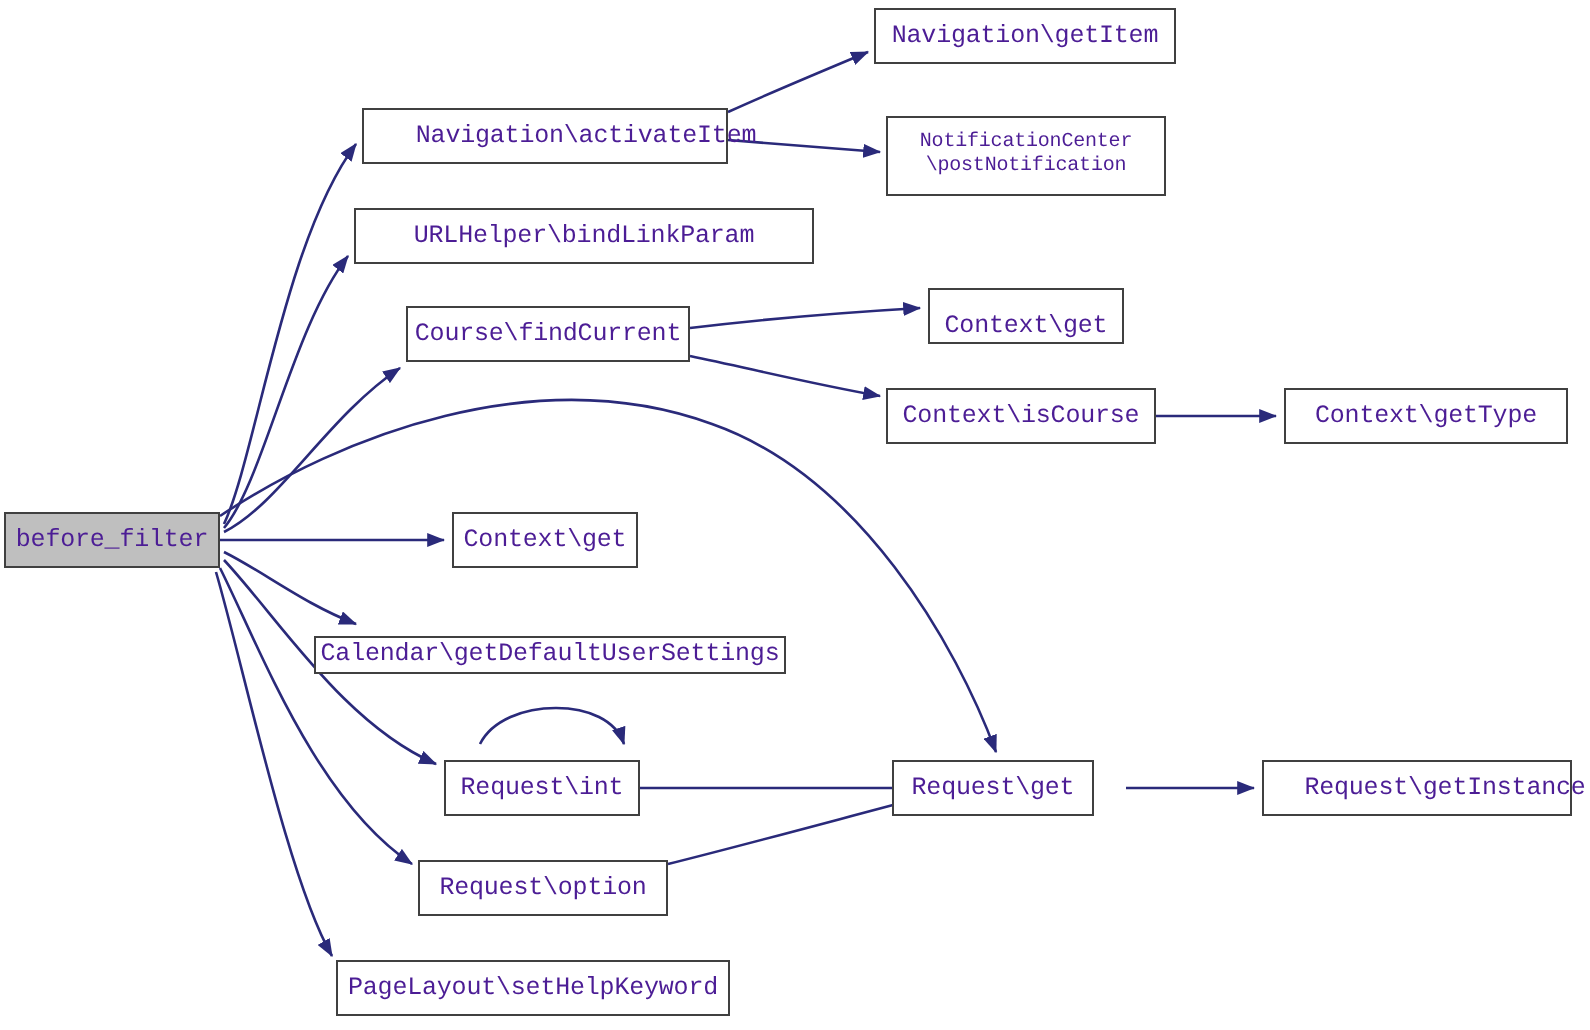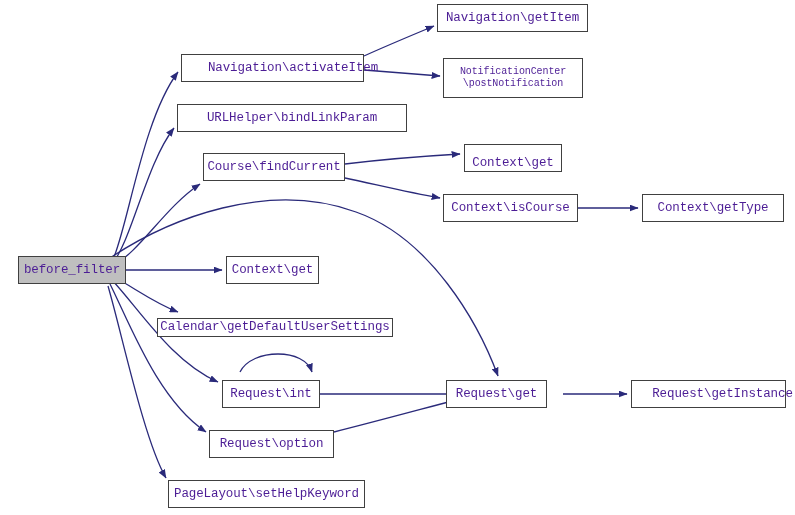--- a/index.html
+++ b/index.html
@@ -77,21 +77,21 @@
         <path d="M345,178 C374,184 406,192 440,198" fill="none" stroke="#2a2a7a" stroke-width="1.3" marker-end="url(#arrowhead)"></path>
         <path d="M578,208 L638,208" fill="none" stroke="#2a2a7a" stroke-width="1.3" marker-end="url(#arrowhead)"></path>
         <path d="M240,372 C246,360 262,354 278,354 C294,354 308,360 312,372" fill="none" stroke="#2a2a7a" stroke-width="1.3" marker-end="url(#arrowhead)"></path>
         <path d="M320,394 L458,394" fill="none" stroke="#2a2a7a" stroke-width="1.3" marker-end="url(#arrowhead)"></path>
         <path d="M334,432 C374,422 418,410 456,400" fill="none" stroke="#2a2a7a" stroke-width="1.3" marker-end="url(#arrowhead)"></path>
         <path d="M563,394 L627,394" fill="none" stroke="#2a2a7a" stroke-width="1.3" marker-end="url(#arrowhead)"></path>
       </g>
   </svg>
 
   <div id="nodes-group">
-      <div class="gnode root" style="left: 2px; top: 256px; width: 108px; height: 28px; background: rgb(191, 191, 191); border-color: rgb(64, 64, 64); margin-left: 16px;"><span class="nlabel">before_filter</span></div>
+      <div class="gnode root" style="left: 2px; top: 256px; width: 108px; height: 28px; background: rgb(191, 191, 191); border-color: rgb(64, 64, 64);"><span class="nlabel">before_filter</span></div>
       <div class="gnode" style="left: 181px; top: 54px; width: 183px; height: 28px; background: rgb(255, 255, 255); border-color: rgb(64, 64, 64); padding-left: 41px;"><span class="nlabel">Navigation\activateItem</span></div>
       <div class="gnode" style="left: 437px; top: 4px; width: 151px; height: 28px; background: rgb(255, 255, 255); border-color: rgb(64, 64, 64);"><span class="nlabel">Navigation\getItem</span></div>
       <div class="gnode" style="left: 443px; top: 58px; width: 140px; height: 40px; background: rgb(255, 255, 255); border-color: rgb(64, 64, 64); font-size: 10px;"><span class="nlabel">NotificationCenter
 \postNotification</span></div>
       <div class="gnode" style="left: 177px; top: 104px; width: 230px; height: 28px; background: rgb(255, 255, 255); border-color: rgb(64, 64, 64);"><span class="nlabel">URLHelper\bindLinkParam</span></div>
       <div class="gnode" style="left: 203px; top: 153px; width: 142px; height: 28px; background: rgb(255, 255, 255); border-color: rgb(64, 64, 64);"><span class="nlabel">Course\findCurrent</span></div>
       <div class="gnode" style="left: 464px; top: 144px; width: 98px; height: 28px; background: rgb(255, 255, 255); border-color: rgb(64, 64, 64); align-items: flex-end;"><span class="nlabel">Context\get</span></div>
       <div class="gnode" style="left: 443px; top: 194px; width: 135px; height: 28px; background: rgb(255, 255, 255); border-color: rgb(64, 64, 64);"><span class="nlabel">Context\isCourse</span></div>
       <div class="gnode" style="left: 642px; top: 194px; width: 142px; height: 28px; background: rgb(255, 255, 255); border-color: rgb(64, 64, 64);"><span class="nlabel">Context\getType</span></div>
       <div class="gnode" style="left: 226px; top: 256px; width: 93px; height: 28px; background: rgb(255, 255, 255); border-color: rgb(64, 64, 64);"><span class="nlabel">Context\get</span></div>

